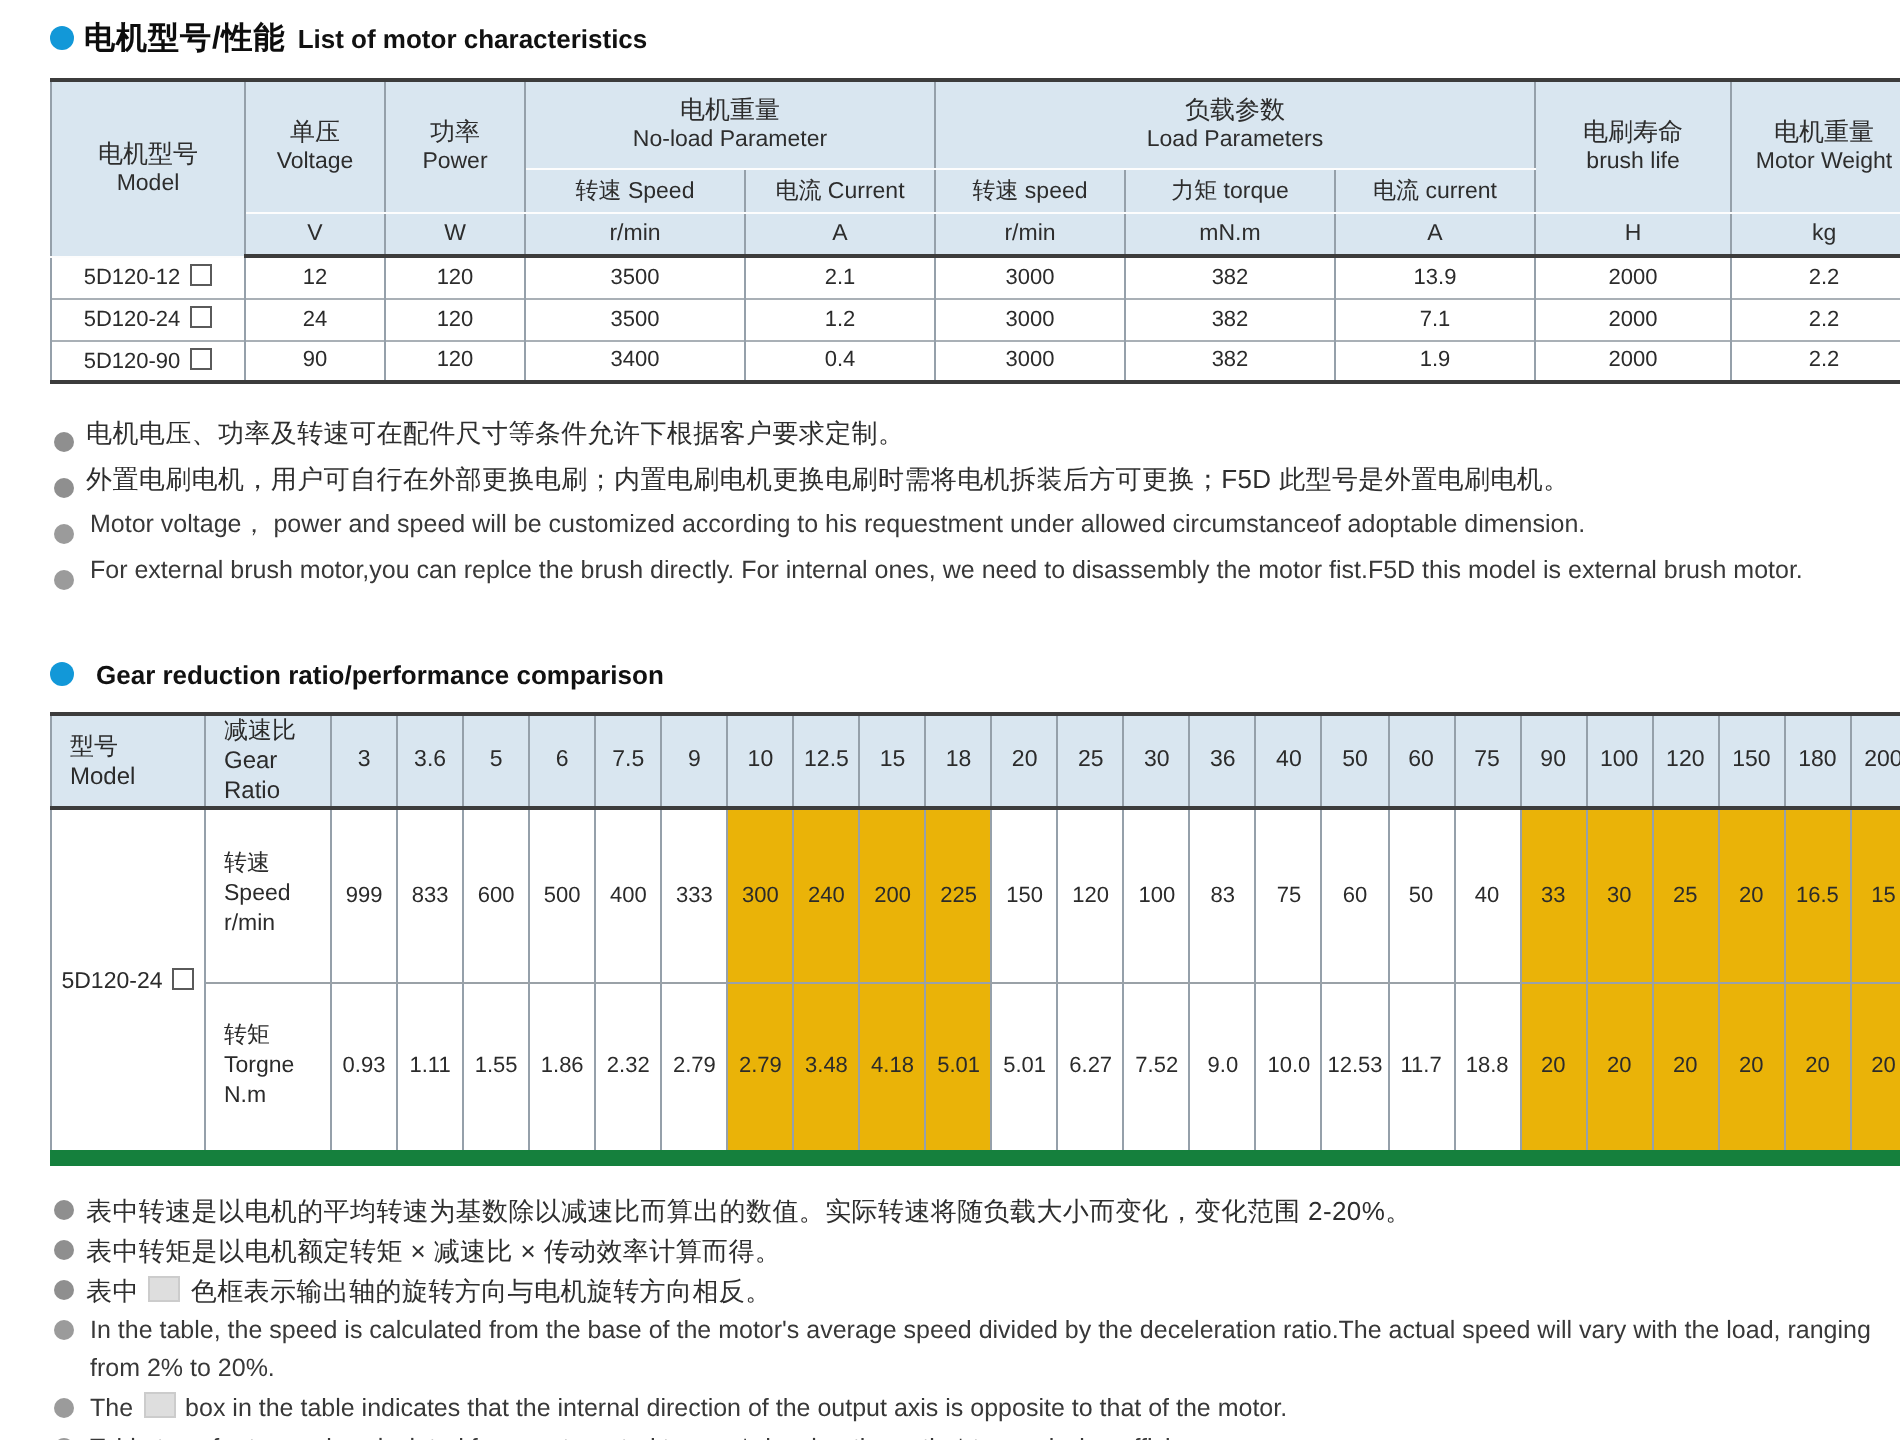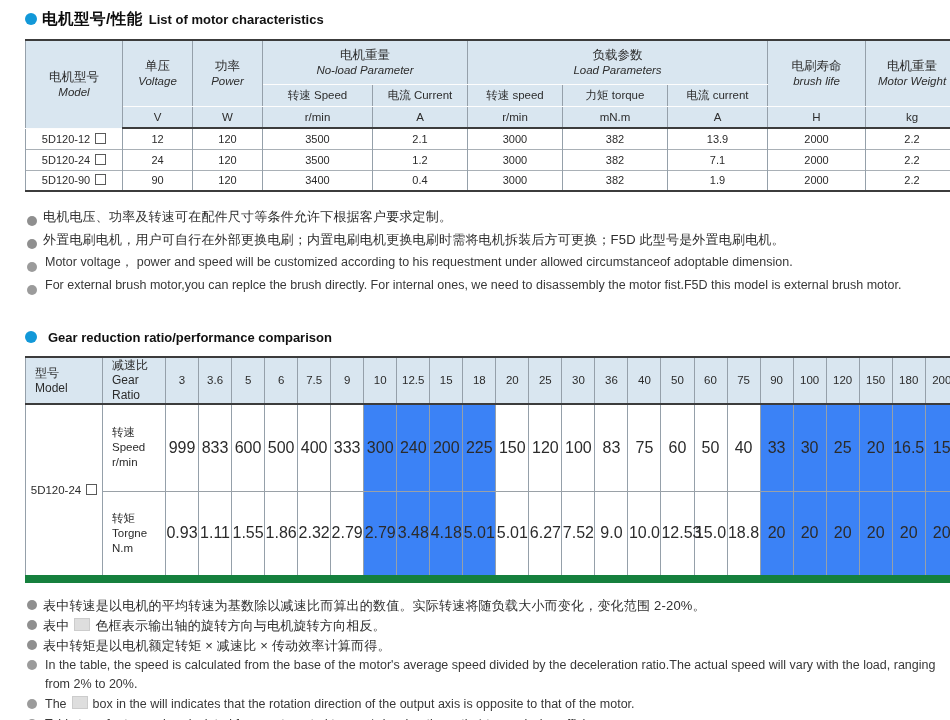--- a/index.html
+++ b/index.html
@@ -22,21 +22,21 @@
 
   
   .t1{margin-top:9px;border-top:2px solid #3c3c3c;border-bottom:2px solid #3c3c3c;}
   .t1 td{border-left:1px solid #95a0aa;border-right:1px solid #95a0aa;font-size:11px;}
   .t1 .hc{background:#d9e6f0;border-top:1px solid #fdfdfd;border-bottom:1px solid #fdfdfd;color:#2d2d2d;}
   .t1 .h1{height:44px;}
   .t1 .h2{height:22px;}
   .t1 .h3{height:22px;}
   .t1 .h3 td{border-bottom:2px solid #3c3c3c;}
   .t1 .hc .zh{font-size:12.5px;line-height:15px;}
-  .t1 .hc .en{font-size:11.5px;line-height:14px;font-style:italic;}
+  .t1 .hc .en{font-size:11.5px;line-height:14px;}
   .t1 .hc.sub{font-size:11.5px;}
   .t1 .dr{height:21px;}
   .t1 .dr td{border-top:1px solid #a9b0b6;font-size:11px;}
 
   
   .sq{display:inline-block;width:9px;height:9px;border:1.5px solid #5a5a5a;margin-left:5px;vertical-align:-1px;background:#fff;}
 
   
   .notes1{margin-top:14px;}
   .notes2{margin-top:13px;}
@@ -55,22 +55,22 @@
   .t2{margin-top:8px;border-top:2px solid #3c3c3c;border-bottom:8px solid #15803d;}
   .t2 td{border-left:1px solid #95a0aa;border-right:1px solid #95a0aa;}
   .t2 .hdr{height:45px;}
   .t2 .hc{background:#d9e6f0;border-bottom:2px solid #3c3c3c;font-size:11.5px;line-height:15px;}
   .t2 .hc.lbl{text-align:left;padding-left:9px;font-size:12px;}
   .t2 .speed-row{height:87px;}
   .t2 .torque-row{height:88px;}
   .t2 .speed-row td{border-bottom:1px solid #9aa1a7;}
   .t2 .row-label{text-align:left;padding-left:9px;font-size:11.5px;line-height:15px;background:#fff;}
   .t2 .model-cell2{font-size:11.5px;background:#fff;}
-  .t2 .val-cell{font-size:16px;text-align:center;}
-  .t2 .shaded{background:#3b82f6;}
+  .t2 .val-cell{font-size:11px;text-align:center;}
+  .t2 .shaded{background:#eab308;}
 </style>
 </head>
 <body>
 
 <div class="page">
 
   <div class="section-title">
     <span class="title-bullet"></span>
     <span class="title-zh">电机型号/性能</span>
     <span class="title-en">List of motor characteristics</span>
@@ -312,52 +312,52 @@
           <td class="val-cell shaded">2.79</td>
           <td class="val-cell shaded">3.48</td>
           <td class="val-cell shaded">4.18</td>
           <td class="val-cell shaded">5.01</td>
           <td class="val-cell">5.01</td>
           <td class="val-cell">6.27</td>
           <td class="val-cell">7.52</td>
           <td class="val-cell">9.0</td>
           <td class="val-cell">10.0</td>
           <td class="val-cell">12.53</td>
-          <td class="val-cell">15.0</td>
+          <td class="val-cell">11.7</td>
           <td class="val-cell">18.8</td>
           <td class="val-cell shaded">20</td>
           <td class="val-cell shaded">20</td>
           <td class="val-cell shaded">20</td>
           <td class="val-cell shaded">20</td>
           <td class="val-cell shaded">20</td>
           <td class="val-cell shaded">20</td>
         </tr>
   </tbody>
     </table>
 
   <div class="notes2" id="notes2">
       <div class="note zh">
         <span class="note-bullet"></span>
         <span class="note-text"><span>表中转速是以电机的平均转速为基数除以减速比而算出的数值。实际转速将随负载大小而变化，变化范围 2-20%。</span></span>
       </div>
       <div class="note zh">
         <span class="note-bullet"></span>
+        <span class="note-text"><span>表中转矩是以电机额定转矩 × 减速比 × 传动效率计算而得。</span></span>
+      </div>
+      <div class="note zh">
+        <span class="note-bullet"></span>
         <span class="note-text"><span>表中</span><span class="gray-box"></span><span>色框表示输出轴的旋转方向与电机旋转方向相反。</span></span>
       </div>
-      <div class="note zh">
-        <span class="note-bullet"></span>
-        <span class="note-text"><span>表中转矩是以电机额定转矩 × 减速比 × 传动效率计算而得。</span></span>
-      </div>
       <div class="note en">
         <span class="note-bullet"></span>
         <span class="note-text"><span>In the table, the speed is calculated from the base of the motor's average speed  divided by the deceleration ratio.The actual speed will vary with the load, ranging from 2% to 20%.</span></span>
       </div>
       <div class="note en">
         <span class="note-bullet"></span>
-        <span class="note-text"><span>The</span><span class="gray-box"></span><span>box in the will indicates that the rotation direction of the output axis is opposite to that of the motor.</span></span>
+        <span class="note-text"><span>The</span><span class="gray-box"></span><span>box in the table indicates that the internal direction of the output axis is opposite to that of the motor.</span></span>
       </div>
       <div class="note en">
         <span class="note-bullet"></span>
         <span class="note-text"><span>Table transfer torque is calculated from motor rated torque * deceleration ratio * transmission efficiency.</span></span>
       </div>
     </div>
 
 </div>
 
 </body></html>

